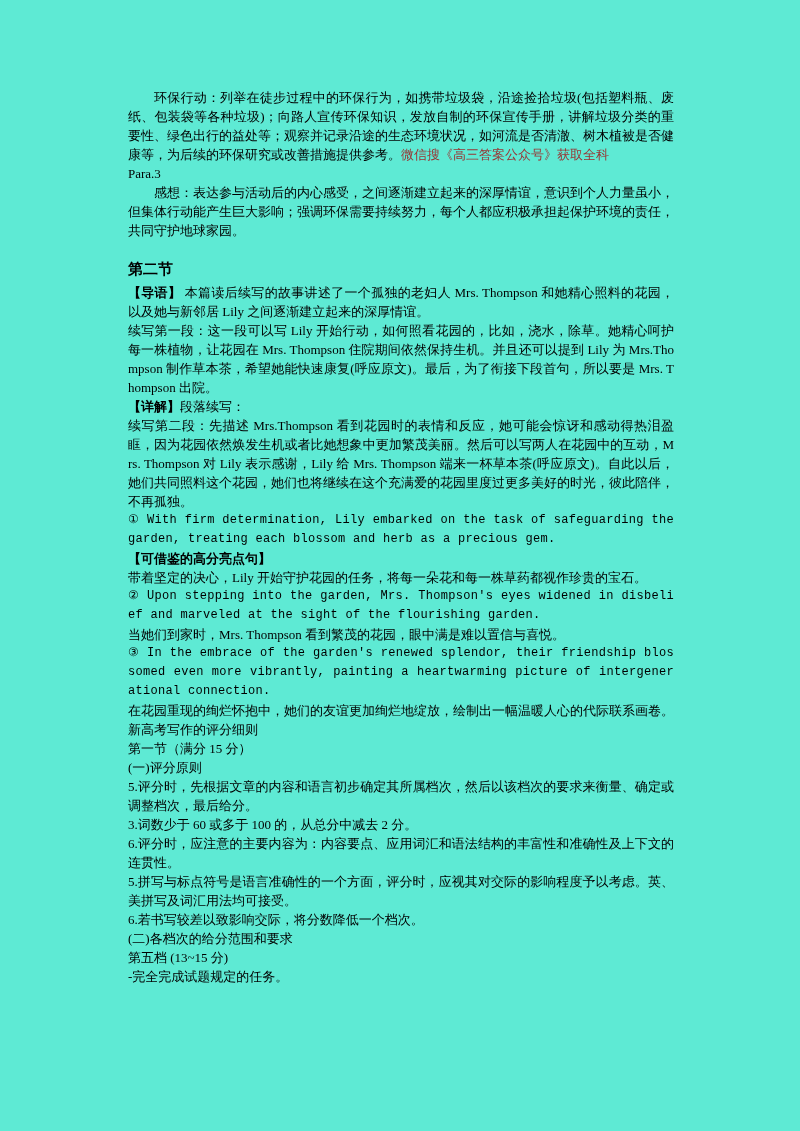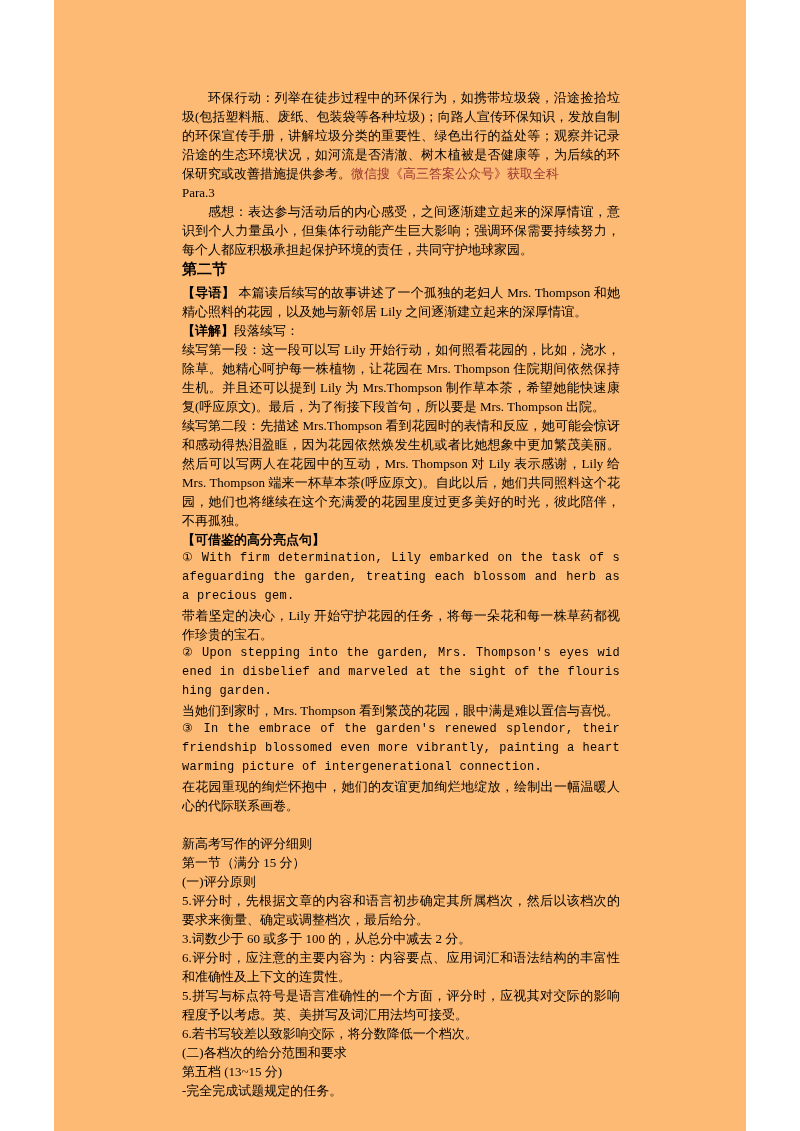--- a/index.html
+++ b/index.html
@@ -1,73 +1,74 @@
 <!DOCTYPE html>
 <html style="--promo-color: #993333;"><head>
   <meta charset="utf-8">
   <style>
     * { margin: 0; padding: 0; box-sizing: border-box; }
     html, body { background: #ffffff; }
     .page {
       position: relative;
-      width: 692px;
+      width: 800px;
       height: 1131px;
       margin: 0 auto;
-      background: #fdba74;
+      background: #5eead4;
       color: #000000;
       font-family: "Liberation Serif", serif;
       font-size: 13px;
       line-height: 19px;
       padding: 88px 126px 20px 128px;
       overflow: hidden;
     }
     .para {
       text-align: justify;
       word-break: break-all;
     }
     .indent { text-indent: 2em; }
     .b { font-weight: bold; font-family: Liberation Serif, serif; }
     .heading {
       font-size: 15px;
       line-height: 20px;
       font-weight: bold;
+      margin-top: 19px;
       margin-bottom: 4px;
     }
     .en {
       font-family: "Liberation Mono", "DejaVu Sans Mono", monospace;
       font-size: 12px;
       letter-spacing: 0.3px;
     }
     .promo { color: var(--promo-color, #993333); }
-    .title-gap { margin-top: 19px; }
+    .title-gap { }
   </style>
 </head>
 <body>
 
 <div class="page">
 
   <p class="para indent"><span>环保行动：列举在徒步过程中的环保行为，如携带垃圾袋，沿途捡拾垃圾(包括塑料瓶、废纸、包装袋等各种垃圾)；向路人宣传环保知识，发放自制的环保宣传手册，讲解垃圾分类的重要性、绿色出行的益处等；观察并记录沿途的生态环境状况，如河流是否清澈、树木植被是否健康等，为后续的环保研究或改善措施提供参考。</span><span class="promo">微信搜《高三答案公众号》获取全科</span></p>
 
   <p class="para">Para.3</p>
 
   <p class="para indent">感想：表达参与活动后的内心感受，之间逐渐建立起来的深厚情谊，意识到个人力量虽小，但集体行动能产生巨大影响；强调环保需要持续努力，每个人都应积极承担起保护环境的责任，共同守护地球家园。</p>
 
   <h2 class="heading">第二节</h2>
 
   <p class="para"><span class="b">【导语】</span><span> 本篇读后续写的故事讲述了一个孤独的老妇人 Mrs. Thompson 和她精心照料的花园，以及她与新邻居 Lily 之间逐渐建立起来的深厚情谊。</span></p>
 
+  <p class="para">续写第一段：这一段可以写 Lily 开始行动，如何照看花园的，比如，浇水，除草。她精心呵护每一株植物，让花园在 Mrs. Thompson 住院期间依然保持生机。并且还可以提到 Lily 为 Mrs.Thompson 制作草本茶，希望她能快速康复(呼应原文)。最后，为了衔接下段首句，所以要是 Mrs. Thompson 出院。</p>
+
   <p class="para"><span class="b">【详解】</span><span>段落续写：</span></p>
-
-  <p class="para">续写第一段：这一段可以写 Lily 开始行动，如何照看花园的，比如，浇水，除草。她精心呵护每一株植物，让花园在 Mrs. Thompson 住院期间依然保持生机。并且还可以提到 Lily 为 Mrs.Thompson 制作草本茶，希望她能快速康复(呼应原文)。最后，为了衔接下段首句，所以要是 Mrs. Thompson 出院。</p>
 
   <p class="para">续写第二段：先描述 Mrs.Thompson 看到花园时的表情和反应，她可能会惊讶和感动得热泪盈眶，因为花园依然焕发生机或者比她想象中更加繁茂美丽。然后可以写两人在花园中的互动，Mrs. Thompson 对 Lily 表示感谢，Lily 给 Mrs. Thompson 端来一杯草本茶(呼应原文)。自此以后，她们共同照料这个花园，她们也将继续在这个充满爱的花园里度过更多美好的时光，彼此陪伴，不再孤独。</p>
 
+  <p class="para en">① With firm determination, Lily embarked on the task of safeguarding the garden, treating each blossom and herb as a precious gem.</p>
+
   <p class="para b">【可借鉴的高分亮点句】</p>
-
-  <p class="para en">① With firm determination, Lily embarked on the task of safeguarding the garden, treating each blossom and herb as a precious gem.</p>
   <p class="para">带着坚定的决心，Lily 开始守护花园的任务，将每一朵花和每一株草药都视作珍贵的宝石。</p>
 
   <p class="para en">② Upon stepping into the garden, Mrs. Thompson's eyes widened in disbelief and marveled at the sight of the flourishing garden.</p>
   <p class="para">当她们到家时，Mrs. Thompson 看到繁茂的花园，眼中满是难以置信与喜悦。</p>
 
   <p class="para en">③ In the embrace of the garden's renewed splendor, their friendship blossomed even more vibrantly, painting a heartwarming picture of intergenerational connection.</p>
   <p class="para">在花园重现的绚烂怀抱中，她们的友谊更加绚烂地绽放，绘制出一幅温暖人心的代际联系画卷。</p>
 
   <p class="para title-gap">新高考写作的评分细则</p>
   <p class="para">第一节（满分 15 分）</p>

